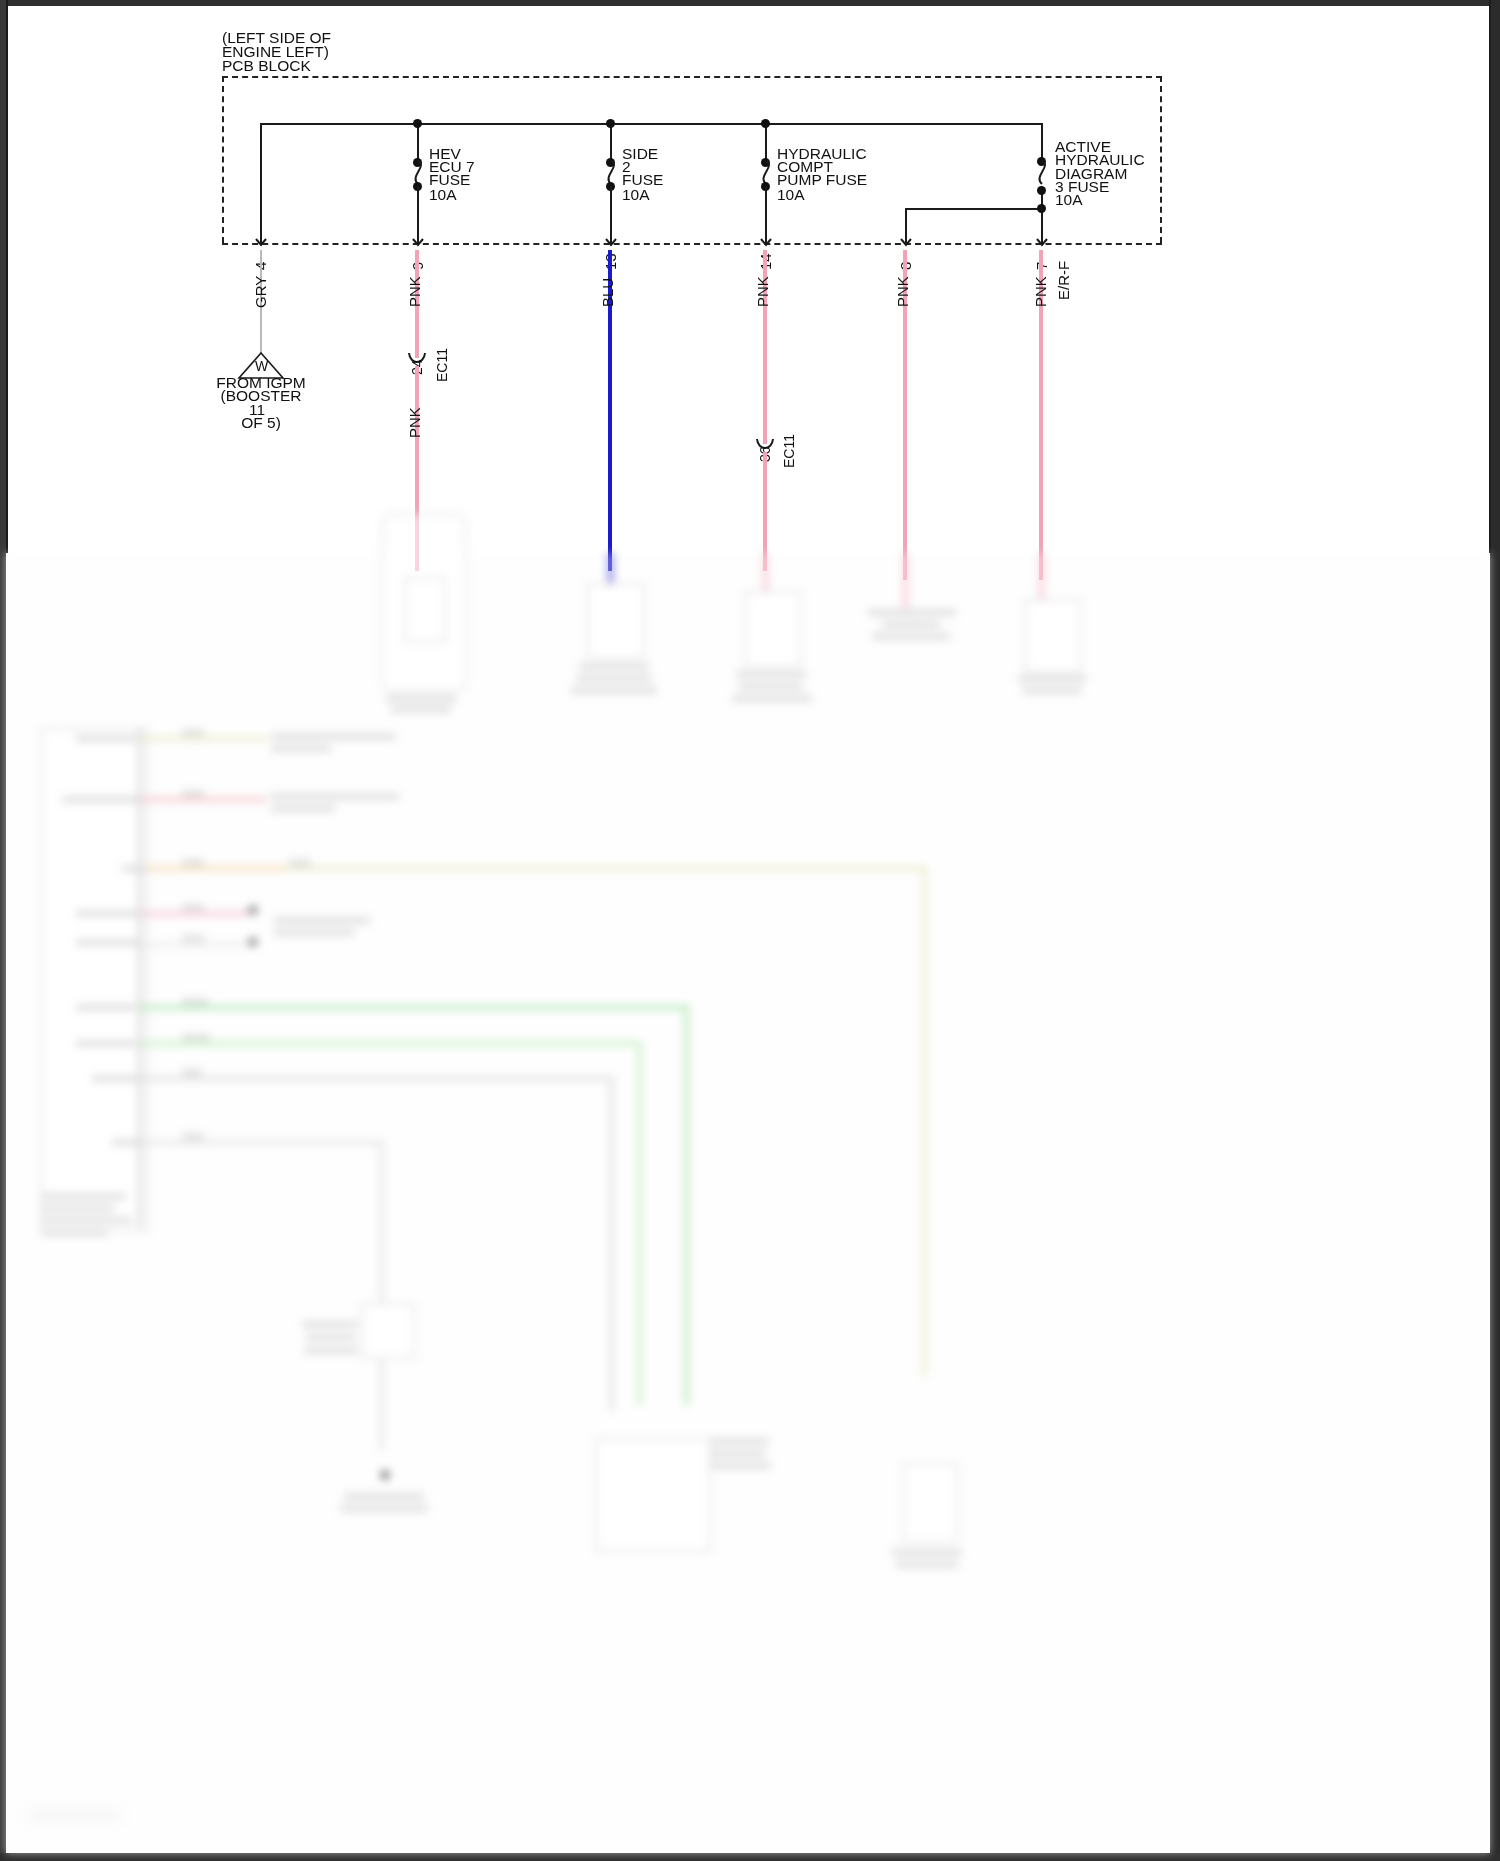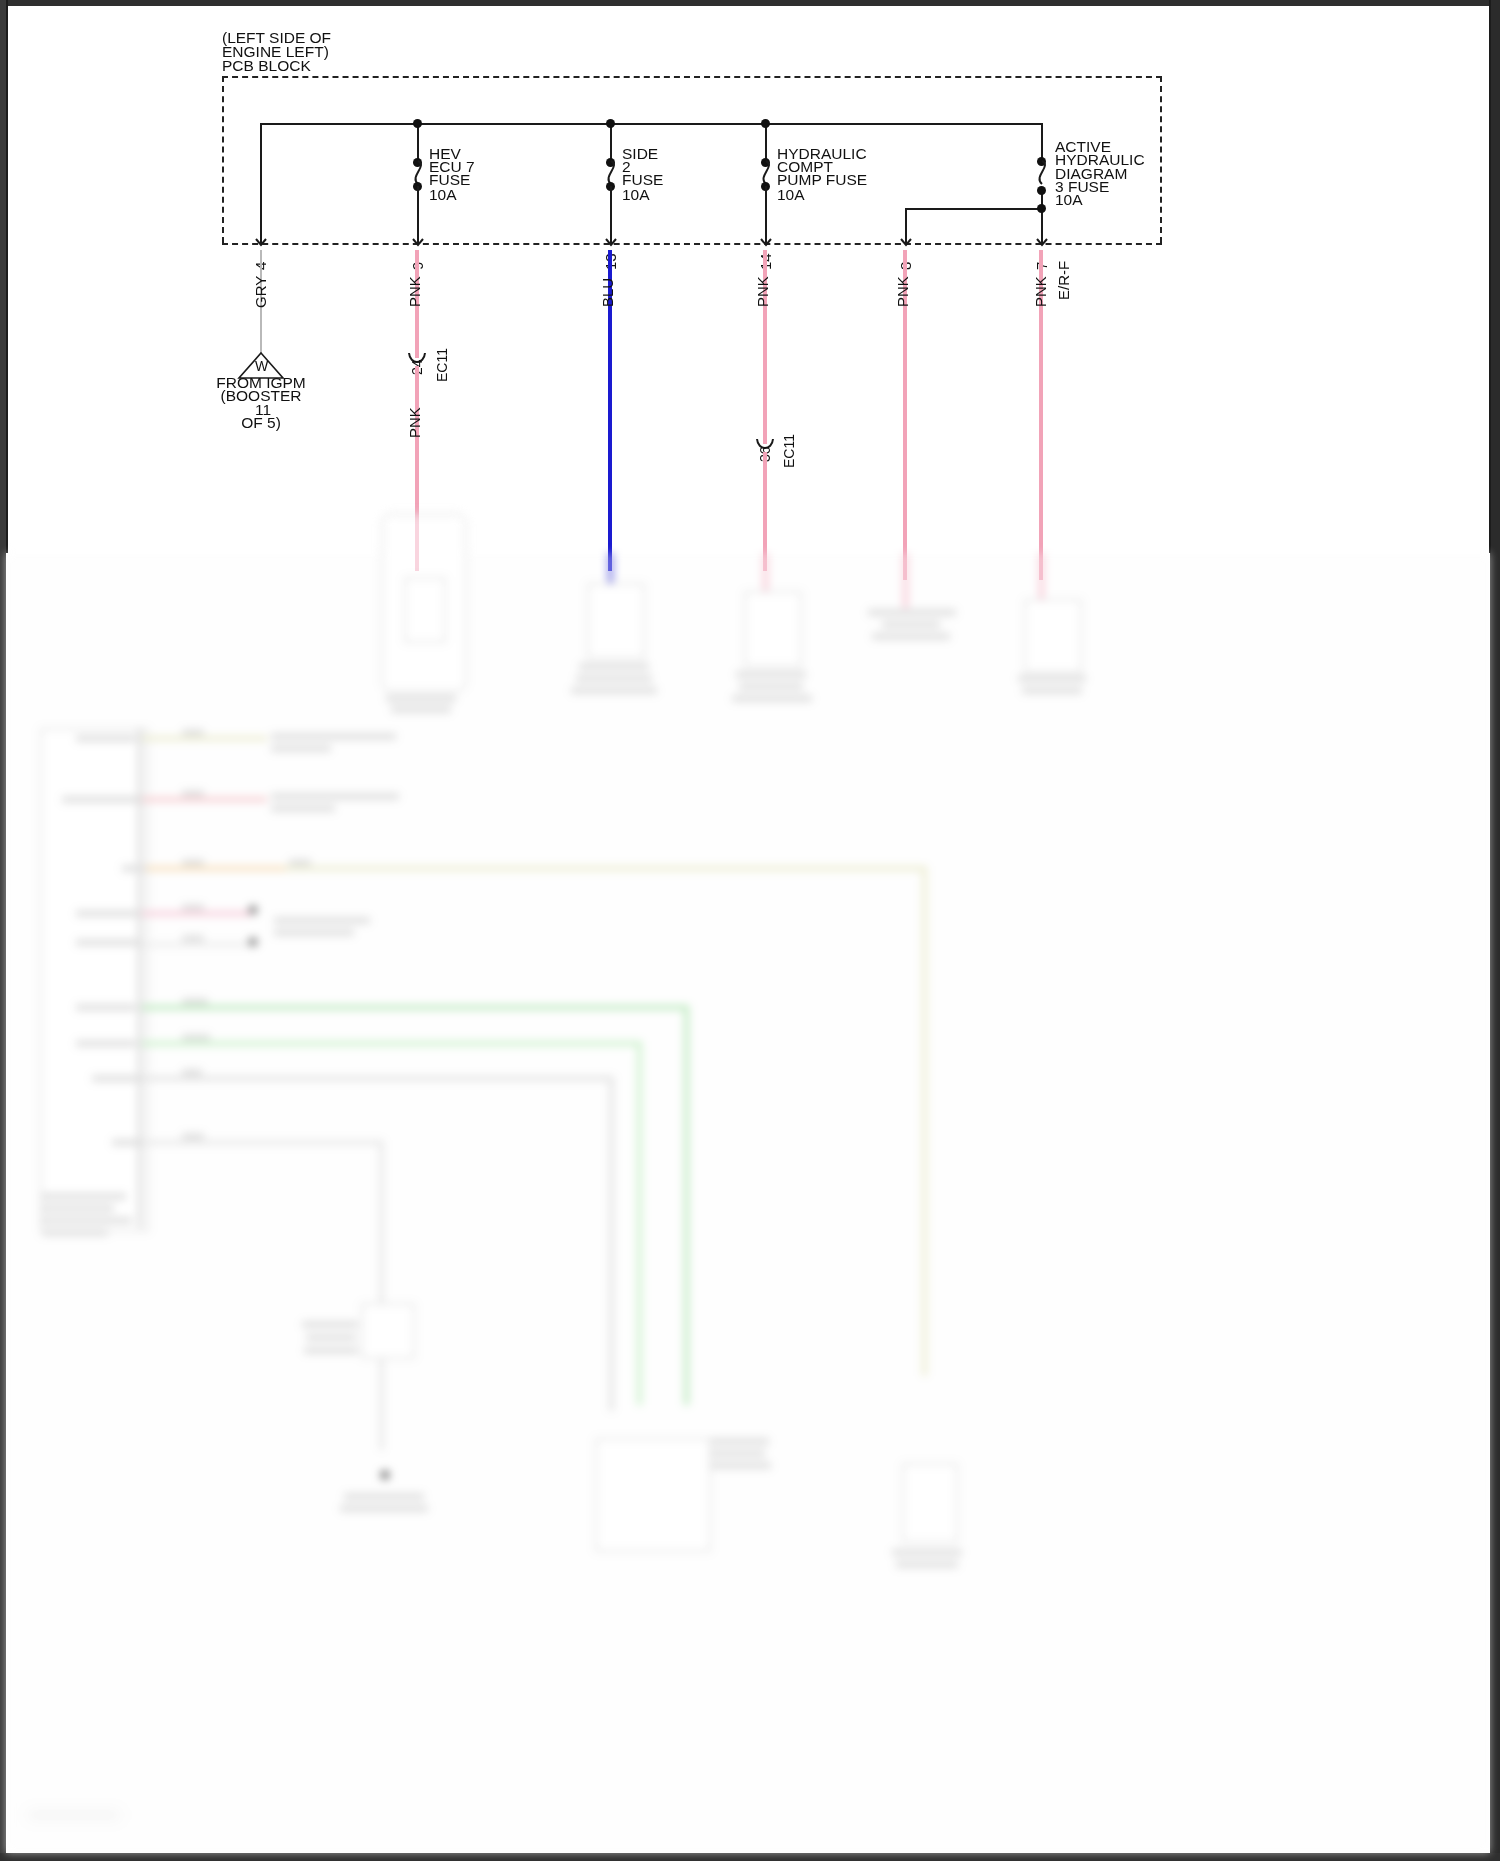--- a/index.html
+++ b/index.html
@@ -149,21 +149,21 @@
 
   <div class="vtext" style="left:252px;top:270px;">4</div>
   <div class="wire gry" style="left:260px;top:250px;width:2px;height:105px;"></div>
   <div class="vtext" style="left:252px;top:308px;">GRY</div>
   <svg style="left:238px;top:352px;" width="46" height="28">
     <path d="M23 1 L45 26 L1 26 Z" stroke="#1a1a1a" stroke-width="1.6" fill="#fff"></path>
   </svg>
   <div class="lbl" style="left:255px;top:358px;font-size:14px;">W</div>
   <div class="cen" style="left:181px;top:373px;width:160px;">FROM IGPM</div>
   <div class="cen" style="left:181px;top:386px;width:160px;">(BOOSTER</div>
-  <div class="cen" style="left:183px;top:400px;width:160px;">11</div>
+  <div class="cen" style="left:177px;top:400px;width:160px;">11</div>
   <div class="cen" style="left:181px;top:413px;width:160px;">OF 5)</div>
 
   <div class="vtext" style="left:409px;top:270px;">9</div>
   <div class="wire pnk" style="left:415px;top:250px;width:4px;height:108px;"></div>
   <div class="vtext" style="left:406px;top:307px;">PNK</div>
   <svg style="left:408px;top:352px;" width="20" height="18">
     <path d="M1 1 C 2 13, 16 13, 17 1" stroke="#1a1a1a" stroke-width="2" fill="none"></path>
   </svg>
   <div class="vtext" style="left:409px;top:375px;font-size:14px;">24</div>
   <div class="vtext" style="left:434px;top:382px;font-size:14px;">EC11</div>

